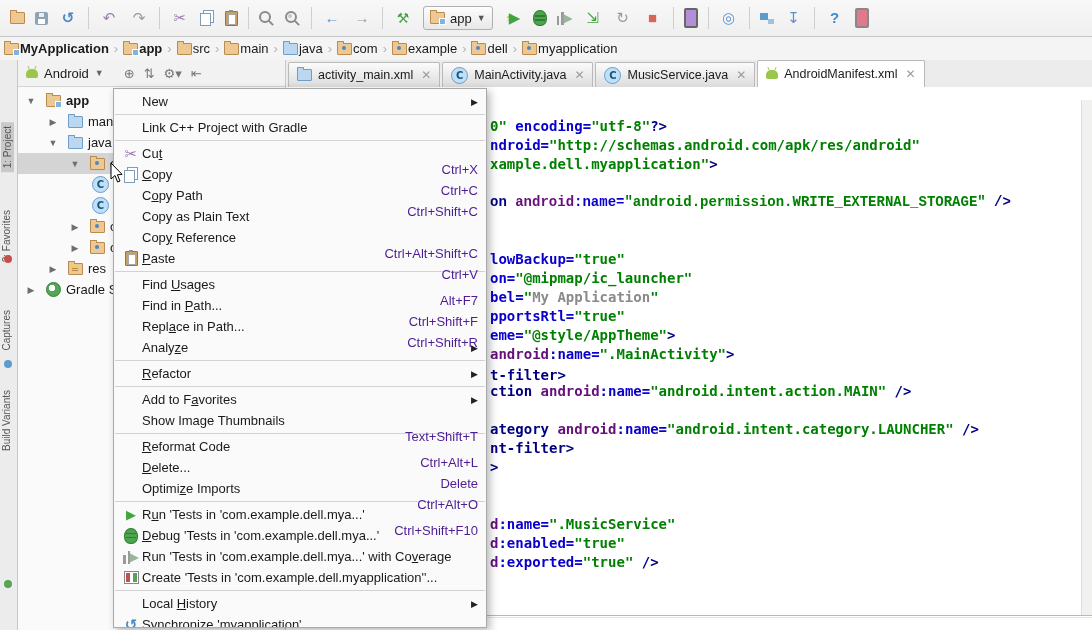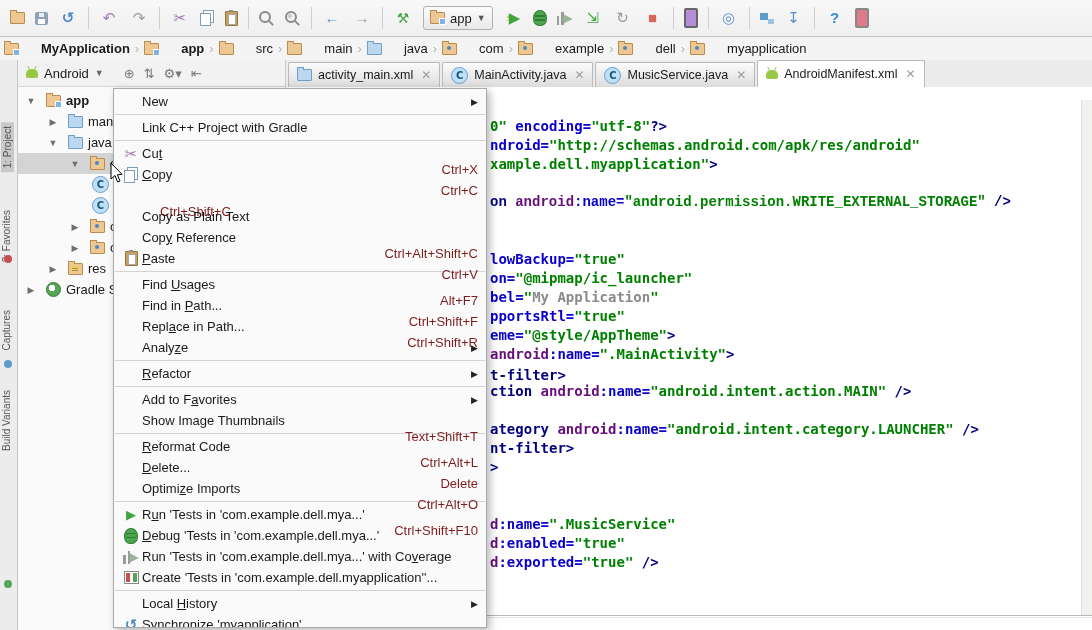--- a/index.html
+++ b/index.html
@@ -9,21 +9,21 @@
 
   
   #toolbar{left:0;top:0;width:1092px;height:36px;background:linear-gradient(#f8f8f8,#efefef);
            border-bottom:1px solid #c4c4c4;display:flex;align-items:center;}
   .tb-group{display:flex;align-items:center;gap:10px;padding:0 10px;}
   .tb-sep{width:1px;height:22px;background:#cfcfcf;}
   .tbi{width:20px;height:20px;display:flex;align-items:center;justify-content:center;
        font-size:15px;line-height:20px;cursor:default;}
   #breadcrumb{left:0;top:37px;width:1092px;height:23px;background:#f4f4f4;
               border-bottom:1px solid #cdcdcd;display:flex;align-items:center;padding-left:2px;}
-  .bc-item{display:flex;align-items:center;gap:22px;padding:0 2px;white-space:nowrap;}
+  .bc-item{display:flex;align-items:center;gap:1px;padding:0 2px;white-space:nowrap;}
   .bc-chev{color:#b4b4b4;font-size:13px;padding:0 3px;}
 
   
   #leftstrip{left:0;top:60px;width:17px;height:570px;background:#ececec;border-right:1px solid #c6c6c6;}
   .strip-label{position:absolute;left:1px;writing-mode:vertical-rl;transform:rotate(180deg);
                font-size:10px;color:#555;white-space:nowrap;}
   .strip-label.active{background:#c9c9c9;padding:4px 1px;}
   .strip-dot{position:absolute;left:4px;width:8px;height:8px;border-radius:50%;}
 
   
@@ -56,21 +56,21 @@
   #stripe{left:1081px;top:100px;width:11px;height:515px;background:#f1f1ef;border-left:1px solid #dddddd;}
   #ed-divider1{left:286px;top:615px;width:806px;height:1px;background:#b9b9b9;}
   #ed-divider2{left:286px;top:617px;width:806px;height:1px;background:#e3e3e3;}
 
   
   #menu{left:113px;top:88px;width:374px;height:540px;background:#fafafa;border:1px solid #a9a9a9;
         box-shadow:3px 3px 8px rgba(0,0,0,.28);z-index:50;padding-top:2px;box-sizing:border-box;overflow:hidden;}
   .mi{height:21px;display:flex;align-items:center;padding:0 8px 0 6px;}
   .mi-icon{width:22px;flex:none;display:flex;align-items:center;justify-content:center;font-size:13px;}
   .mi-label{flex:1;white-space:nowrap;overflow:hidden;}
-  .mi-short{color:#7f1d1d;margin-left:18px;white-space:nowrap;margin-top:32px;}
+  .mi-short{color:#4c1d95;margin-left:18px;white-space:nowrap;margin-top:32px;}
   .mi-sub{color:#222;font-size:9px;margin-left:18px;}
   .msep{height:1px;background:#d2d2d2;margin:2px 1px;}
 
   
   .ic{display:inline-block;position:relative;flex:none;}
   .ic-folder{width:13px;height:10px;background:#edc893;border:1px solid #b98b4e;border-radius:1px;}
   .ic-folder::before{content:"";position:absolute;top:-3px;left:-1px;width:5px;height:2px;background:inherit;
                      border:1px solid;border-color:inherit;border-bottom:none;border-radius:1px 1px 0 0;}
   .ic-folder.blue{background:#bcd8f0;border-color:#6f9fc8;}
   .ic-folder.pkg::after{content:"";position:absolute;left:4px;top:2.5px;width:4px;height:4px;background:#4f87c5;border-radius:50%;}
@@ -379,20 +379,21 @@
     </div>
     <div class="mi">
       <span class="mi-icon">
         <span class="ic ic-copy"></span>
       </span>
       <span class="mi-label"><u>C</u>opy</span>
       <span class="mi-short">Ctrl+C</span>
     </div>
     <div class="mi">
       <span class="mi-icon"></span>
+      <span class="mi-label">C<u>o</u>py Path</span>
       <span class="mi-short">Ctrl+Shift+C</span>
     </div>
     <div class="mi">
       <span class="mi-icon"></span>
       <span class="mi-label">Copy as Plain Text</span>
     </div>
     <div class="mi">
       <span class="mi-icon"></span>
       <span class="mi-label">Cop<u>y</u> Reference</span>
       <span class="mi-short">Ctrl+Alt+Shift+C</span>

